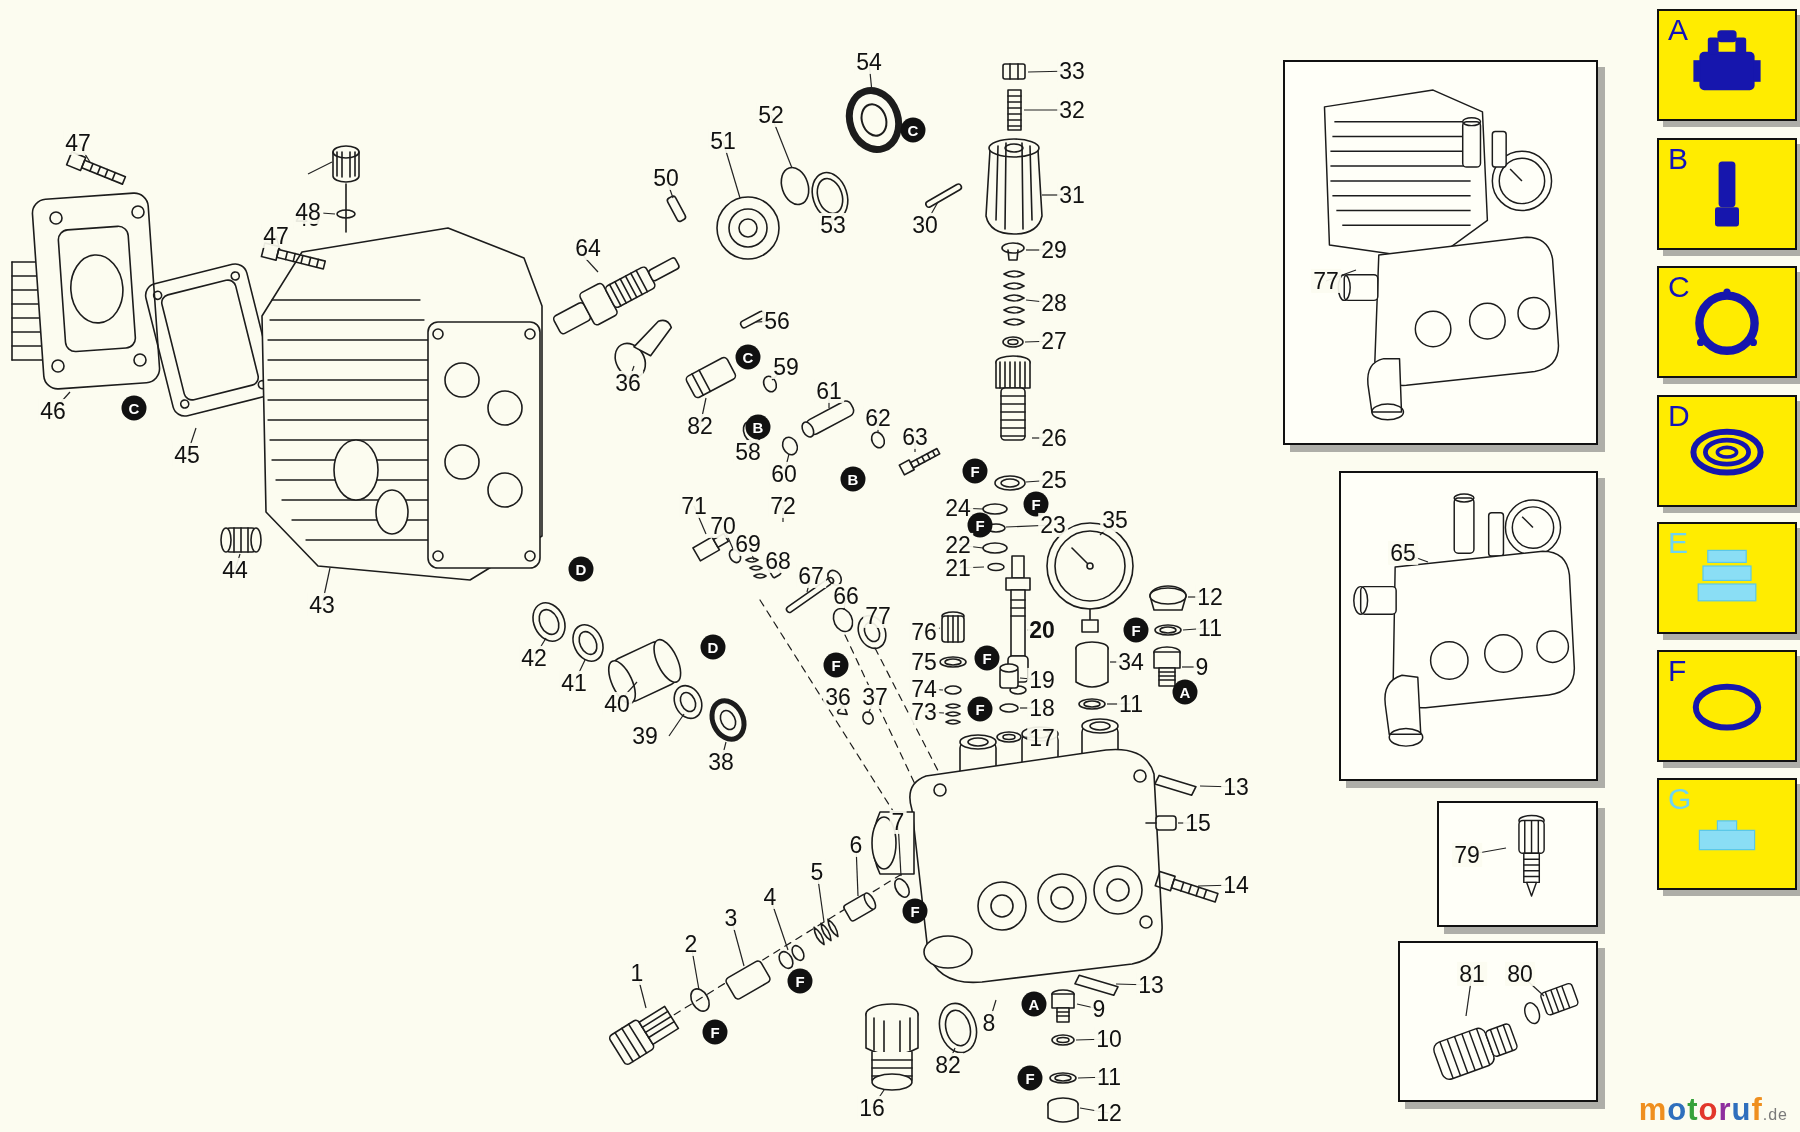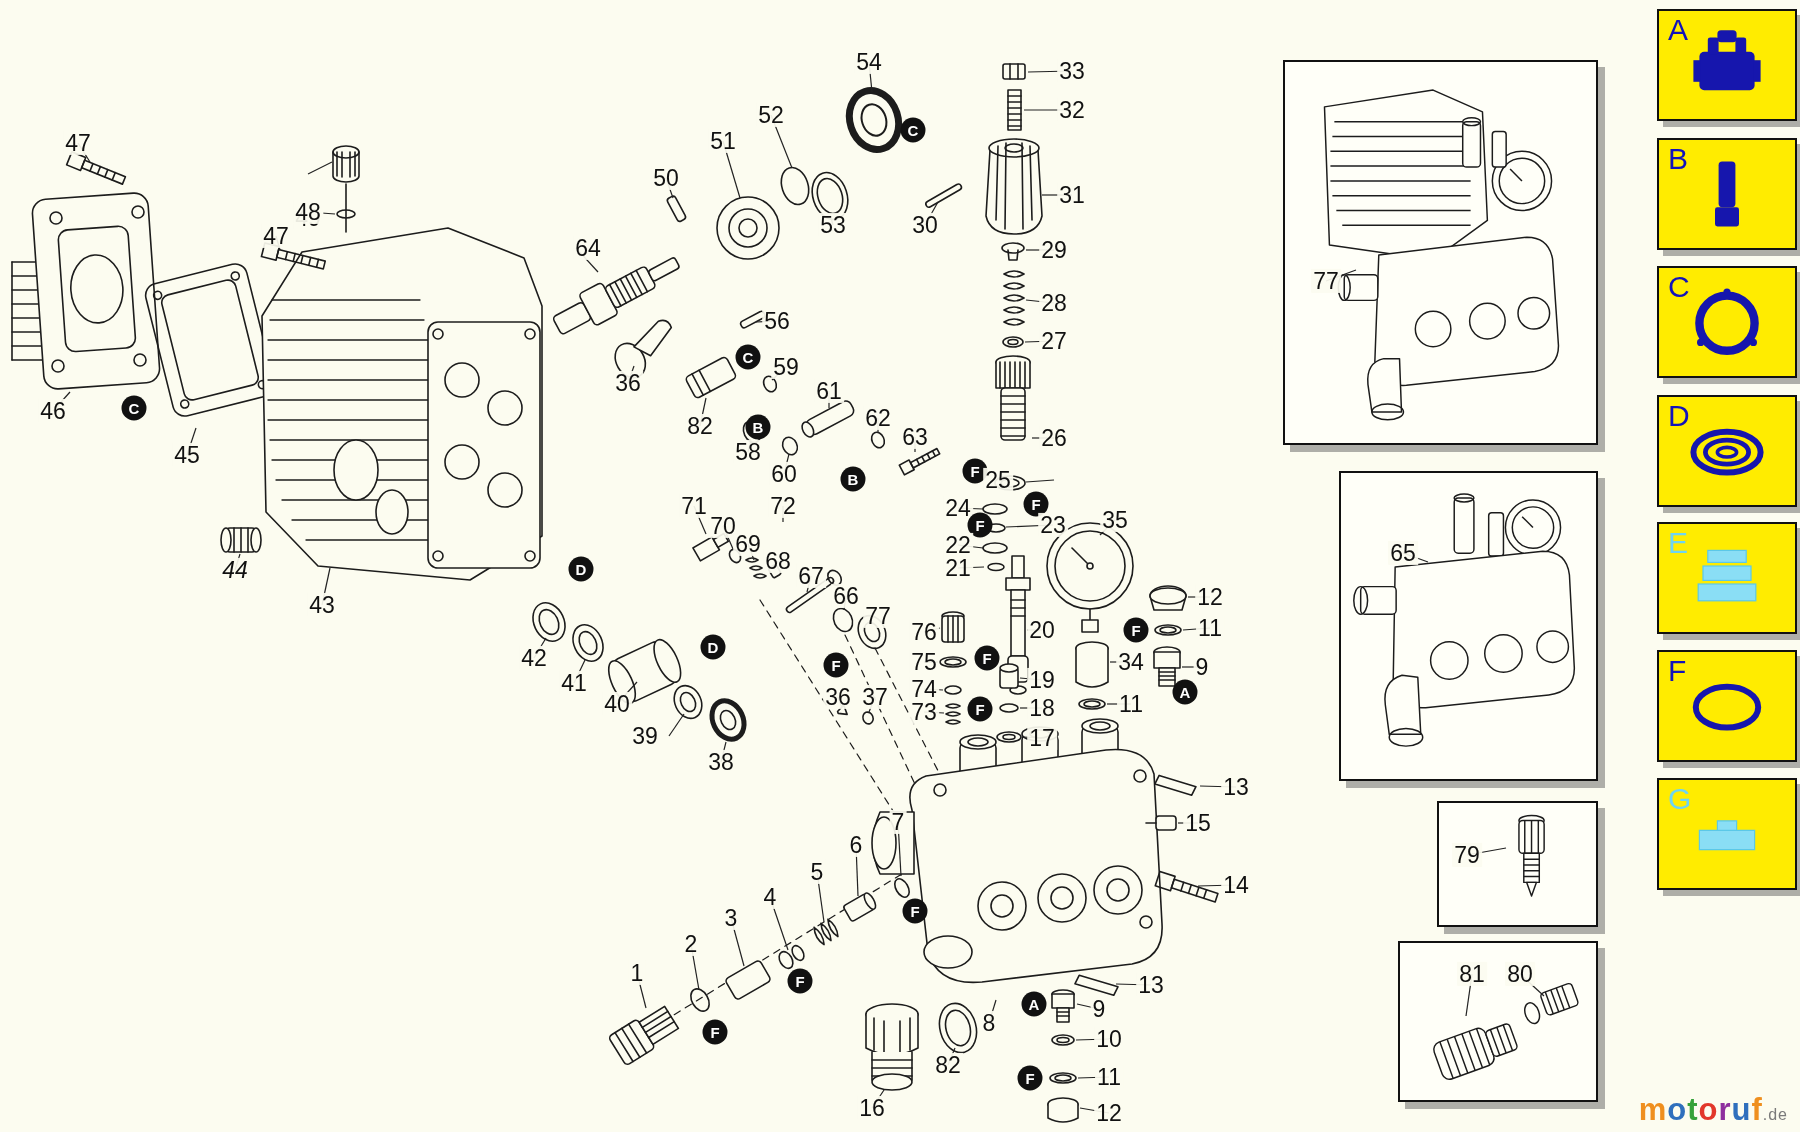--- a/index.html
+++ b/index.html
@@ -590,44 +590,44 @@
       <div class="part-label" style="left: 700px; top: 426px;">82</div>
       <div class="part-label circle-letter" style="left: 758px; top: 427px;">B</div>
       <div class="part-label" style="left: 829px; top: 391px;">61</div>
       <div class="part-label" style="left: 748px; top: 452px;">58</div>
       <div class="part-label" style="left: 878px; top: 418px;">62</div>
       <div class="part-label" style="left: 1054px; top: 438px;">26</div>
       <div class="part-label" style="left: 915px; top: 437px;">63</div>
       <div class="part-label" style="left: 784px; top: 474px;">60</div>
       <div class="part-label circle-letter" style="left: 853px; top: 479px;">B</div>
       <div class="part-label circle-letter" style="left: 975px; top: 471px;">F</div>
-      <div class="part-label" style="left: 998px; top: 480px;">25</div>
+      <div class="part-label" style="left: 1054px; top: 480px;">25</div>
       <div class="part-label" style="left: 53px; top: 411px;">46</div>
       <div class="part-label circle-letter" style="left: 134px; top: 408px;">C</div>
       <div class="part-label" style="left: 187px; top: 455px;">45</div>
       <div class="part-label" style="left: 958px; top: 508px;">24</div>
       <div class="part-label circle-letter" style="left: 1036px; top: 504px;">F</div>
       <div class="part-label" style="left: 1053px; top: 525px;">23</div>
       <div class="part-label circle-letter" style="left: 980px; top: 525px;">F</div>
       <div class="part-label" style="left: 694px; top: 506px;">71</div>
       <div class="part-label" style="left: 783px; top: 506px;">72</div>
       <div class="part-label" style="left: 723px; top: 526px;">70</div>
       <div class="part-label" style="left: 958px; top: 545px;">22</div>
       <div class="part-label" style="left: 748px; top: 544px;">69</div>
       <div class="part-label" style="left: 1115px; top: 520px;">35</div>
       <div class="part-label" style="left: 778px; top: 561px;">68</div>
       <div class="part-label" style="left: 958px; top: 568px;">21</div>
-      <div class="part-label" style="left: 235px; top: 570px; font-style: italic;">44</div>
+      <div class="part-label" style="left: 235px; top: 570px;">44</div>
       <div class="part-label" style="left: 811px; top: 576px;">67</div>
       <div class="part-label" style="left: 322px; top: 605px;">43</div>
       <div class="part-label" style="left: 1210px; top: 597px;">12</div>
       <div class="part-label" style="left: 846px; top: 596px;">66</div>
       <div class="part-label" style="left: 924px; top: 632px;">76</div>
       <div class="part-label" style="left: 878px; top: 616px;">77</div>
-      <div class="part-label" style="left: 1042px; top: 630px;">20</div>
+      <div class="part-label" style="left: 1042px; top: 630px; font-weight: bold;">20</div>
       <div class="part-label" style="left: 1210px; top: 628px;">11</div>
       <div class="part-label circle-letter" style="left: 1136px; top: 630px;">F</div>
       <div class="part-label circle-letter" style="left: 581px; top: 569px;">D</div>
       <div class="part-label" style="left: 1202px; top: 667px;">9</div>
       <div class="part-label" style="left: 1131px; top: 662px;">34</div>
       <div class="part-label circle-letter" style="left: 987px; top: 658px;">F</div>
       <div class="part-label" style="left: 924px; top: 662px;">75</div>
       <div class="part-label" style="left: 534px; top: 658px;">42</div>
       <div class="part-label" style="left: 574px; top: 683px;">41</div>
       <div class="part-label" style="left: 924px; top: 689px;">74</div>

